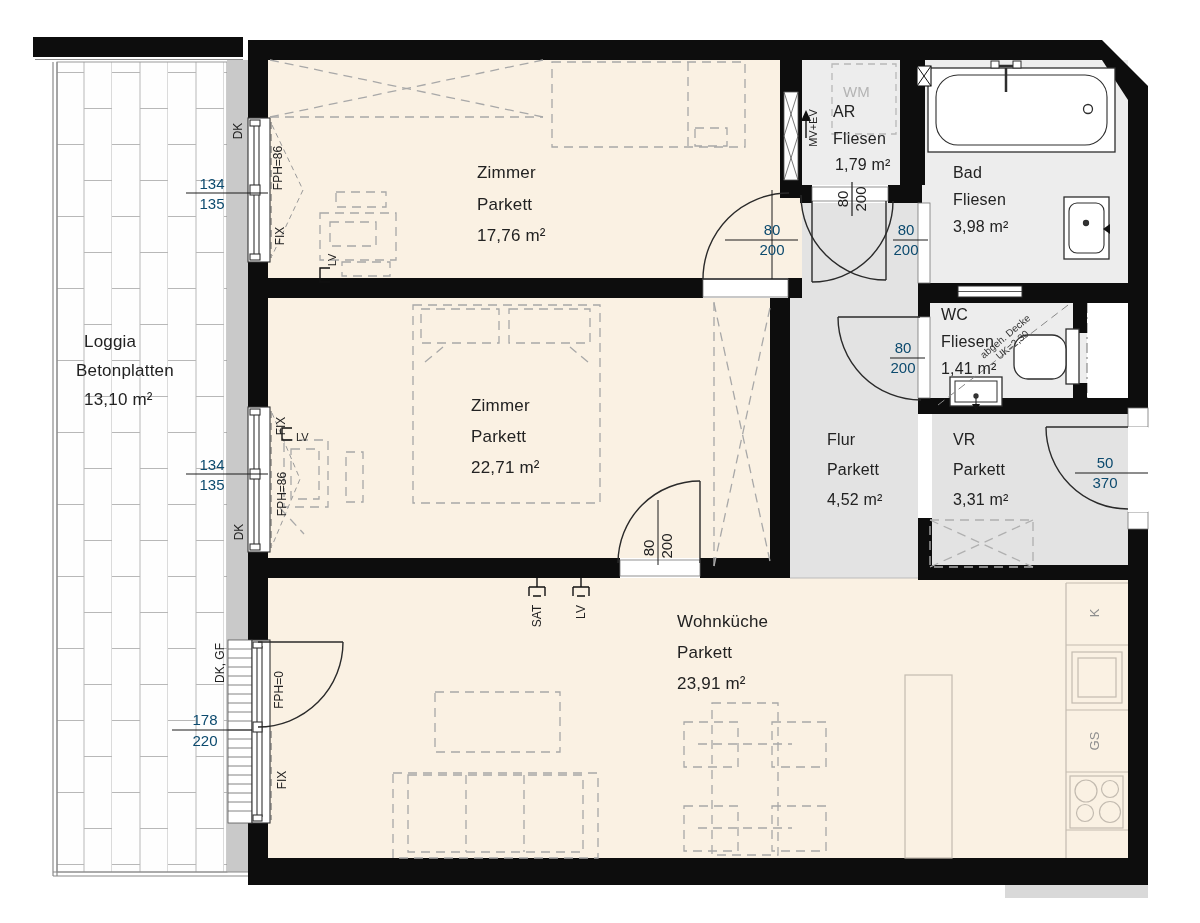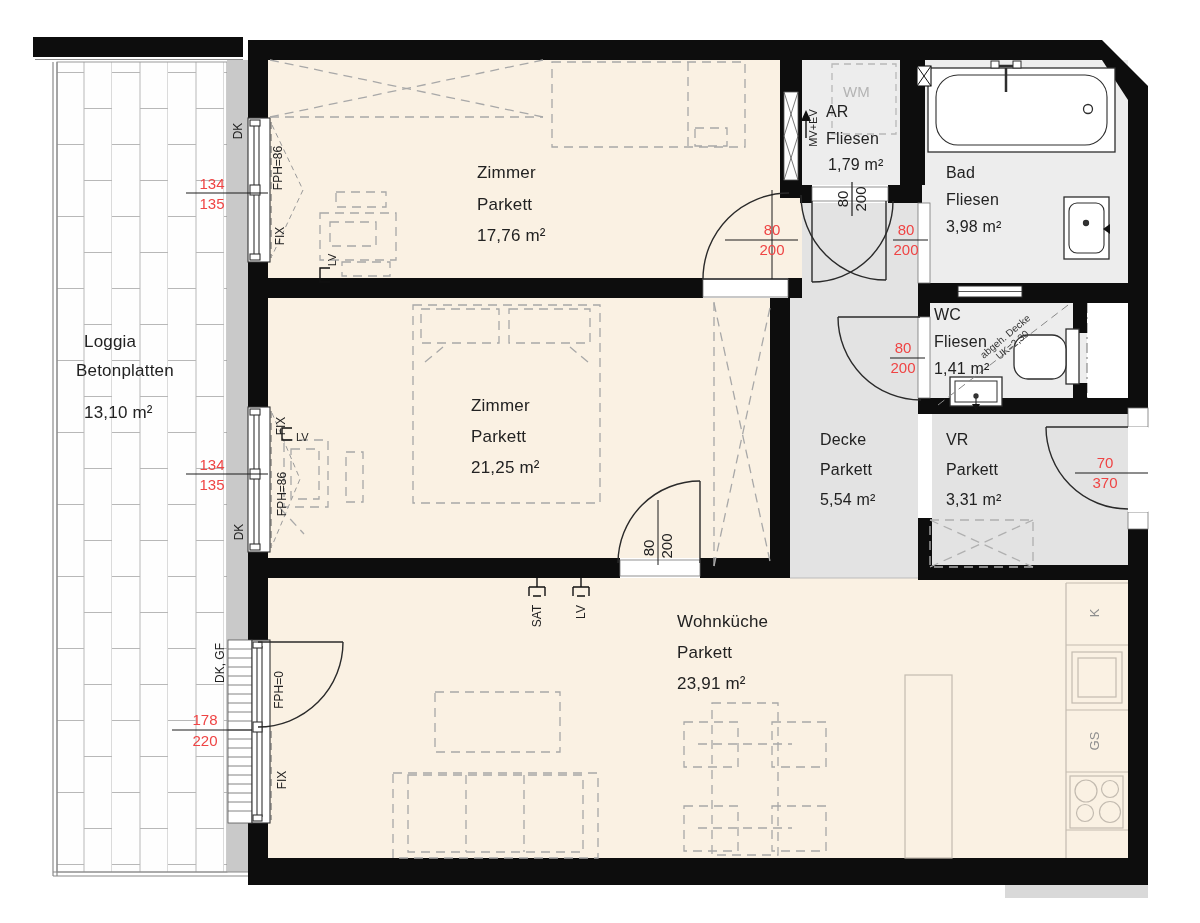--- a/index.html
+++ b/index.html
@@ -1,27 +1,27 @@
 <!DOCTYPE html>
 <html><head>
 <meta charset="utf-8">
 <style>
   html,body{margin:0;padding:0;background:#fff;}
   #plan{position:relative;width:1200px;height:923px;background:#ffffff;overflow:hidden;
         font-family:"Liberation Sans", sans-serif;}
   #plan svg{position:absolute;left:0;top:0;}
   .lbl{position:absolute;color:#222;white-space:nowrap;line-height:1.05;}
   .fs17{font-size:17px;letter-spacing:.2px;}
-  .fs16{font-size:16px;letter-spacing:.2px;}
+  .fs16{font-size:16px;letter-spacing:.2px;margin-left:7px;}
   .fs15{font-size:15px;}
   .fs13{font-size:13px;}
   .fs12{font-size:12px;}
   .fs11{font-size:11px;}
   .fs10{font-size:10px;}
-  .dim{width:48px;text-align:center;font-size:15px;color:#ef4444;}
+  .dim{width:48px;text-align:center;font-size:15px;color:#0c4a6e;}
   .rot{transform:translate(-50%,-50%) rotate(-90deg);}
   .rot40{transform:translate(-50%,-50%) rotate(-40deg);text-align:center;}
   .gray{color:#b4b4b4;}
   .kgray{color:#8e8e8e;}
   .note{color:#333;}
 </style>
 </head>
 <body>
 
 <div id="plan">
@@ -315,29 +315,29 @@
     <line x1="1075" y1="473" x2="1148" y2="473"></line>
     <line x1="852" y1="182" x2="852" y2="216"></line>
     <line x1="658" y1="500" x2="658" y2="565" stroke-width="1"></line>
   </g>
 
   <rect x="1005" y="885" width="143" height="13" fill="#d9d9d9"></rect>
 </svg>
 
   <div class="lbl fs17" style="left:84px;top:333px">Loggia</div>
   <div class="lbl fs17" style="left:76px;top:362px">Betonplatten</div>
-  <div class="lbl fs17" style="left:84px;top:404px">13,10 m²</div>
+  <div class="lbl fs17" style="left:84px;top:391px">13,10 m²</div>
 
   <div class="lbl fs17" style="left:477px;top:164px">Zimmer</div>
   <div class="lbl fs17" style="left:477px;top:196px">Parkett</div>
   <div class="lbl fs17" style="left:477px;top:227px">17,76 m²</div>
 
   <div class="lbl fs17" style="left:471px;top:397px">Zimmer</div>
   <div class="lbl fs17" style="left:471px;top:428px">Parkett</div>
-  <div class="lbl fs17" style="left:471px;top:459px">21,25 m²</div>
+  <div class="lbl fs17" style="left:471px;top:459px">22,71 m²</div>
 
   <div class="lbl fs17" style="left:677px;top:613px">Wohnküche</div>
   <div class="lbl fs17" style="left:677px;top:644px">Parkett</div>
   <div class="lbl fs17" style="left:677px;top:675px">23,91 m²</div>
 
   <div class="lbl fs16" style="left:826px;top:104px">AR</div>
   <div class="lbl fs16" style="left:826px;top:131px">Fliesen</div>
   <div class="lbl fs16" style="left:828px;top:157px">1,79 m²</div>
   <div class="lbl fs15 gray" style="left:843px;top:84px">WM</div>
 
@@ -346,42 +346,42 @@
   <div class="lbl fs16" style="left:946px;top:219px">3,98 m²</div>
 
   <div class="lbl fs16" style="left:934px;top:307px">WC</div>
   <div class="lbl fs16" style="left:934px;top:334px">Fliesen</div>
   <div class="lbl fs16" style="left:934px;top:361px">1,41 m²</div>
   <div class="lbl fs10 note rot40" style="left:1009px;top:341px">
     <div>abgeh. Decke</div>
     <div>UK=2,30</div>
   </div>
 
-  <div class="lbl fs16" style="left:820px;top:432px">Decke</div>
+  <div class="lbl fs16" style="left:820px;top:432px">Flur</div>
   <div class="lbl fs16" style="left:820px;top:462px">Parkett</div>
-  <div class="lbl fs16" style="left:820px;top:492px">5,54 m²</div>
+  <div class="lbl fs16" style="left:820px;top:492px">4,52 m²</div>
 
   <div class="lbl fs16" style="left:946px;top:432px">VR</div>
   <div class="lbl fs16" style="left:946px;top:462px">Parkett</div>
   <div class="lbl fs16" style="left:946px;top:492px">3,31 m²</div>
 
   <div class="lbl dim" style="left:188px;top:176px">134</div>
   <div class="lbl dim" style="left:188px;top:196px">135</div>
   <div class="lbl dim" style="left:188px;top:457px">134</div>
   <div class="lbl dim" style="left:188px;top:477px">135</div>
   <div class="lbl dim" style="left:181px;top:712px">178</div>
   <div class="lbl dim" style="left:181px;top:733px">220</div>
 
   <div class="lbl dim" style="left:748px;top:222px">80</div>
   <div class="lbl dim" style="left:748px;top:242px">200</div>
   <div class="lbl dim" style="left:886px;top:222px;width:40px">80</div>
   <div class="lbl dim" style="left:886px;top:242px;width:40px">200</div>
   <div class="lbl dim" style="left:883px;top:340px;width:40px">80</div>
   <div class="lbl dim" style="left:883px;top:360px;width:40px">200</div>
-  <div class="lbl dim" style="left:1083px;top:455px;width:44px">70</div>
+  <div class="lbl dim" style="left:1083px;top:455px;width:44px">50</div>
   <div class="lbl dim" style="left:1083px;top:475px;width:44px">370</div>
 
   <div class="lbl fs15 rot" style="left:843px;top:199px">80</div>
   <div class="lbl fs15 rot" style="left:861px;top:199px">200</div>
   <div class="lbl fs15 rot" style="left:649px;top:548px">80</div>
   <div class="lbl fs15 rot" style="left:667px;top:546px">200</div>
 
   <div class="lbl fs12 rot" style="left:238px;top:131px">DK</div>
   <div class="lbl fs12 rot" style="left:278px;top:168px">FPH=86</div>
   <div class="lbl fs12 rot" style="left:280px;top:236px">FIX</div>

